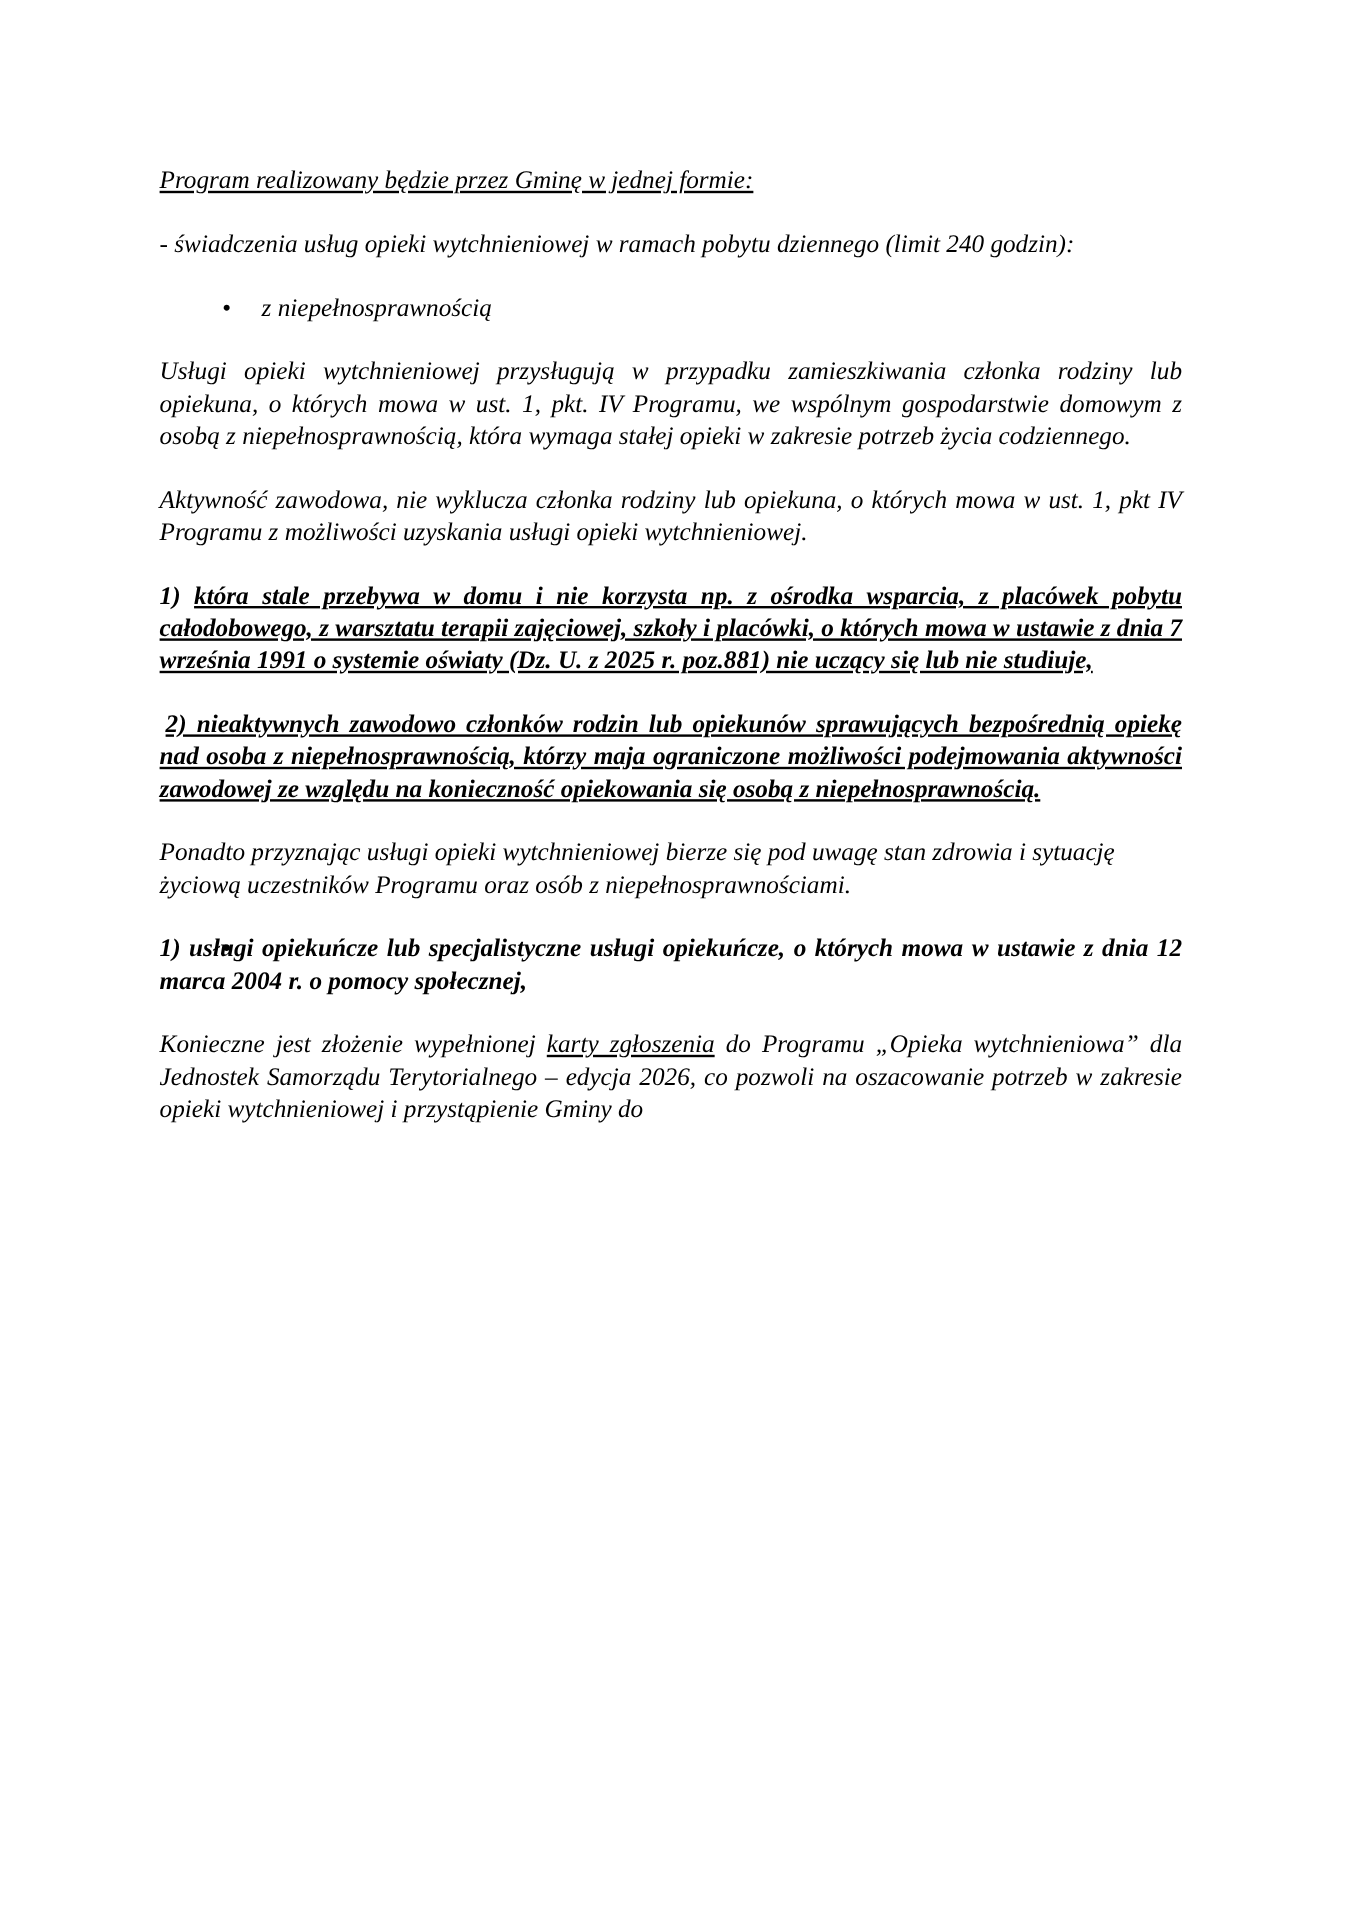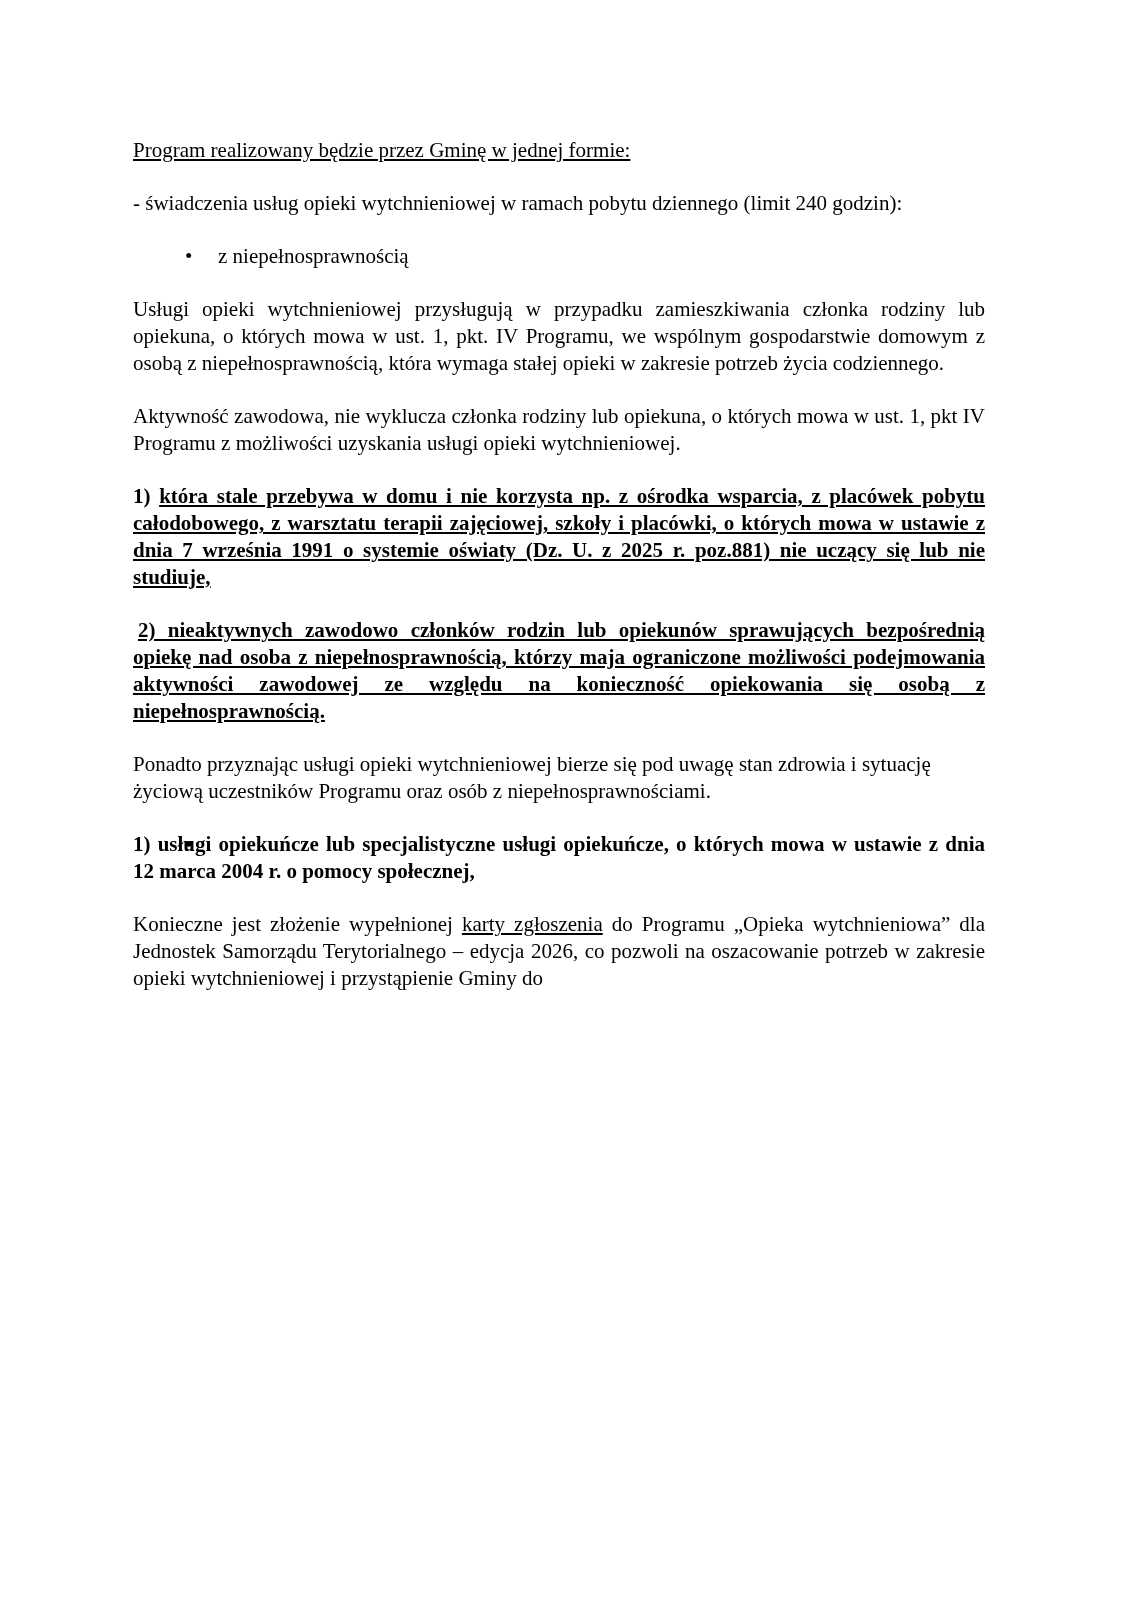--- a/index.html
+++ b/index.html
@@ -13,20 +13,21 @@
     width: 1131px;
     height: 1600px;
     background: #ffffff;
     color: #000000;
     font-family: "Liberation Serif", "DejaVu Serif", serif;
     font-size: 21px;
     line-height: 27px;
     padding: 137px 146px 0 133px;
     overflow: hidden;
     text-align: justify;
+    font-style: italic;
   }
   .page p { margin: 0 0 26px 0; }
   .u { text-decoration: underline; }
   .b { font-weight: bold; }
   .left { text-align: left; }
 
   ul.blist {
     list-style: none;
     margin: 0 0 26px 0;
     padding: 0;

